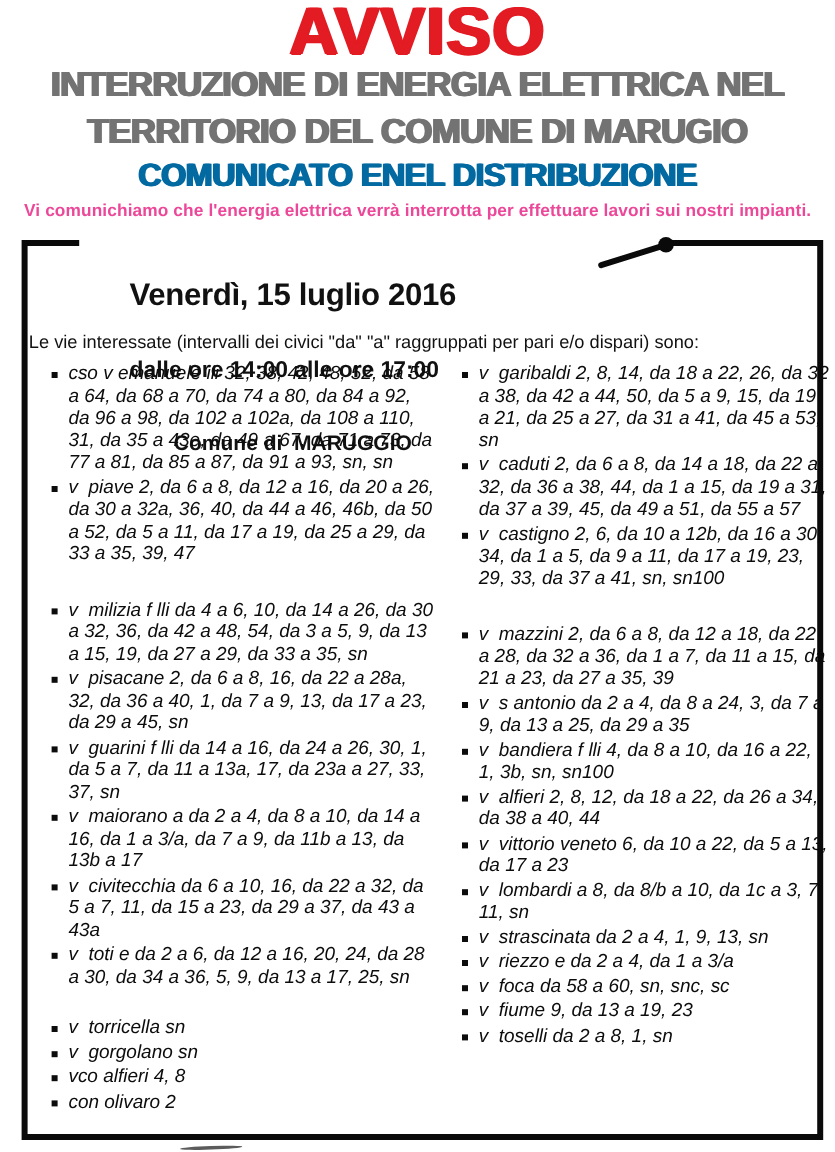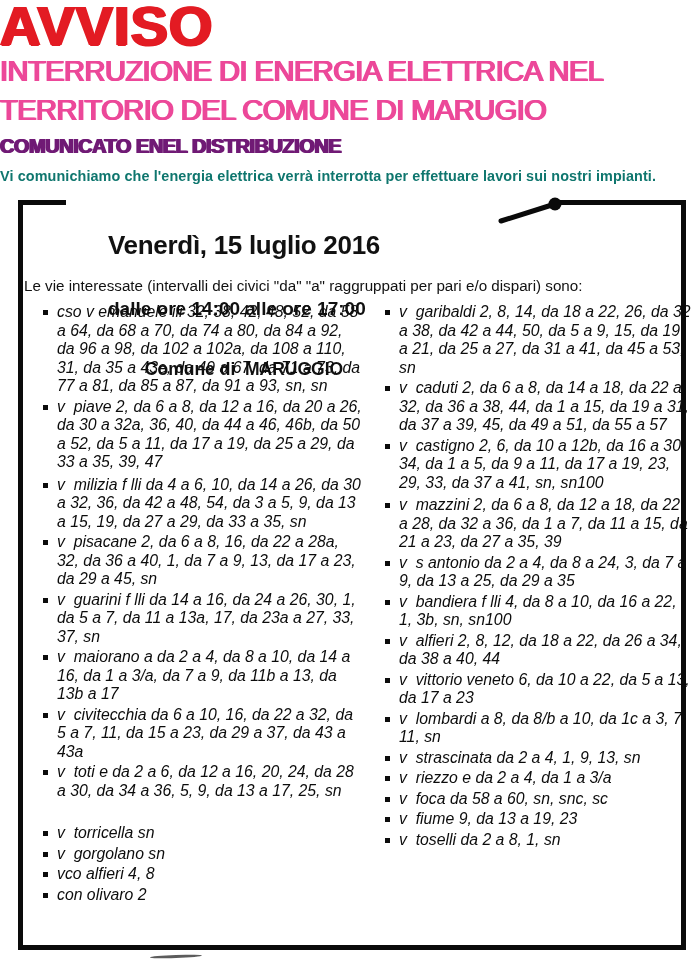--- a/index.html
+++ b/index.html
@@ -7,50 +7,50 @@
   .page {
     position: relative;
     width: 696px; height: 960px;
     margin: 0 auto;
     background: #ffffff;
     color: #111;
     overflow: hidden;
   }
 
   
-  .header { text-align: left; padding-top: 0; }
+  .header { text-align: center; padding-top: 0; }
   .title-red {
     color: #e31b23;
     font-weight: bold;
     font-size: 56px;
     line-height: 52px;
     letter-spacing: 1px;
     text-shadow: 1.4px 0 currentColor, -1.4px 0 currentColor, 0 0.8px currentColor;
     white-space: nowrap;
   }
   .title-blue {
-    color: #ec4899;
-    font-weight: normal;
+    color: #737373;
+    font-weight: bold;
     font-size: 29px;
     line-height: 39px;
     letter-spacing: -0.5px;
     text-shadow: 1px 0 currentColor, -1px 0 currentColor;
     white-space: nowrap;
   }
   .title-red-sub {
-    color: #701a75;
+    color: #0369a1;
     font-weight: bold;
-    font-size: 20px;
+    font-size: 27px;
     line-height: 33px;
     letter-spacing: -0.5px;
     text-shadow: 0.9px 0 currentColor, -0.9px 0 currentColor;
     white-space: nowrap;
   }
   .intro-line {
-    color: #0f766e;
+    color: #ec4899;
     font-weight: bold;
     font-size: 14.4px;
     margin-top: 5px;
     white-space: nowrap;
     letter-spacing: 0.1px;
   }
 
   
   .notice-box {
     position: absolute;
@@ -95,21 +95,21 @@
     white-space: pre-wrap;
     font-style: italic;
   }
   .bullet {
     position: absolute;
     left: 1px; top: 7px;
     width: 5px; height: 5px;
     background: #0c0c0c;
     display: inline-block;
   }
-  .gap-before    { margin-top: 4px; }
+  .gap-before    { margin-top: 28px; }
   .gap-before-lg { margin-top: 24px; }
 
   
   .scan-smudge {
     position: absolute;
     left: 150px; top: 955px;
     width: 52px; height: 3px;
     background: #333;
     border-radius: 50%;
     transform: rotate(-2deg);

